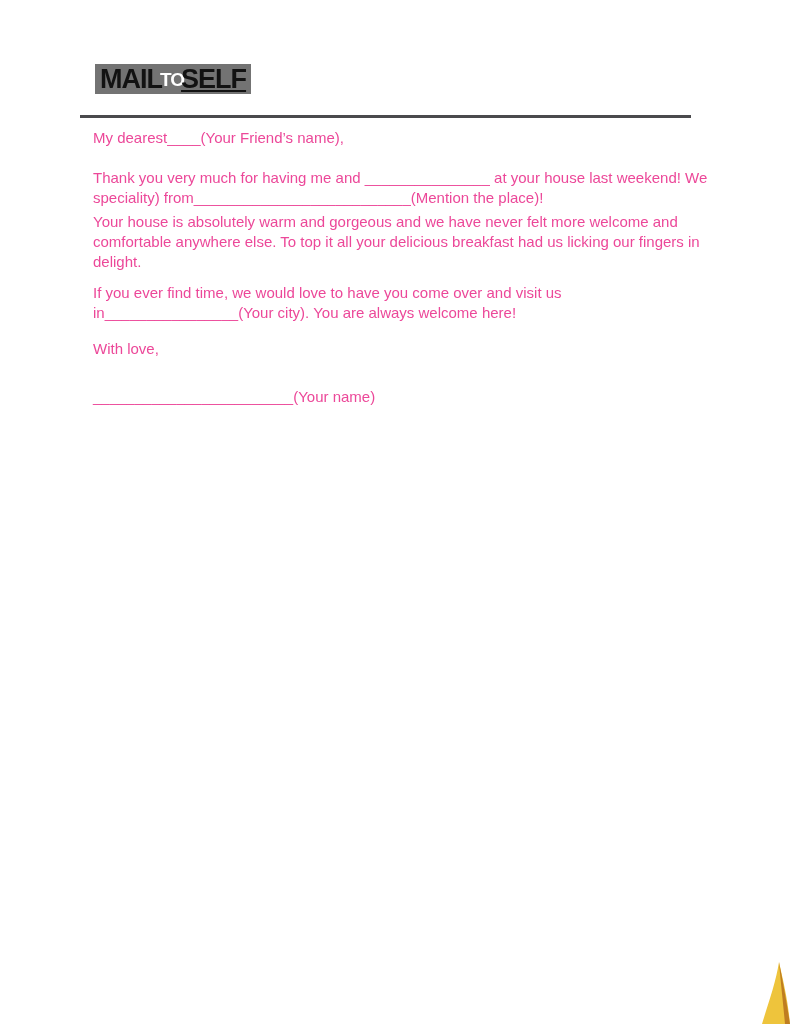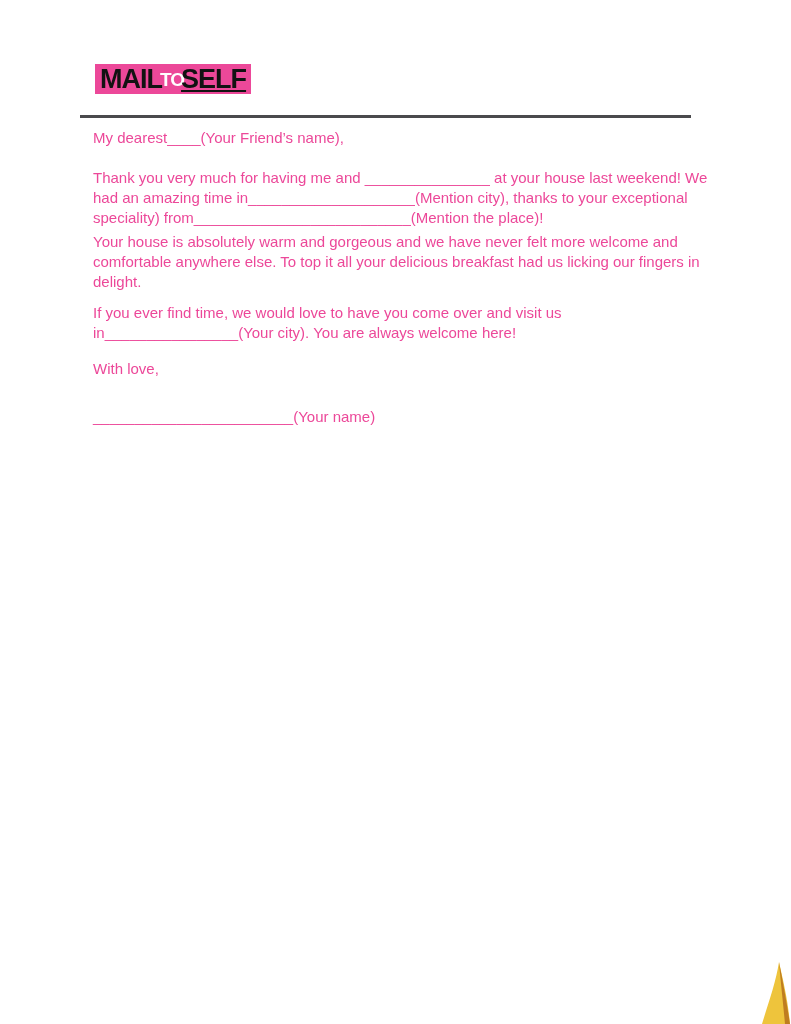--- a/index.html
+++ b/index.html
@@ -11,21 +11,21 @@
     background: #ffffff;
     overflow: hidden;
     font-family: "Liberation Sans", sans-serif;
   }
   
   .logo {
     position: absolute;
     left: 95px;
     top: 64px;
     height: 30px;
-    background: #ec4899;
+    background: #737373;
     display: flex;
     align-items: center;
     padding: 0 5px;
     white-space: nowrap;
   }
   .logo .word {
     font-weight: bold;
     font-size: 27px;
     line-height: 30px;
     color: #121212;
@@ -88,21 +88,20 @@
   </div>
 
   <div class="rule"></div>
 
   <div class="letter">
 
     <div class="line salutation">My dearest____(Your Friend’s name),</div>
 
     <div class="para-1">
       <div class="line">Thank you very much for having me and _______________ at your house last weekend! We</div>
-      <div class="line">had an amazing time in____________________(Mention city), thanks to your exceptional</div>
       <div class="line">speciality) from__________________________(Mention the place)!</div>
     </div>
 
     <div class="para-2">
       <div class="line">Your house is absolutely warm and gorgeous and we have never felt more welcome and</div>
       <div class="line">comfortable anywhere else. To top it all your delicious breakfast had us licking our fingers in</div>
       <div class="line">delight.</div>
     </div>
 
     <div class="para-3">

